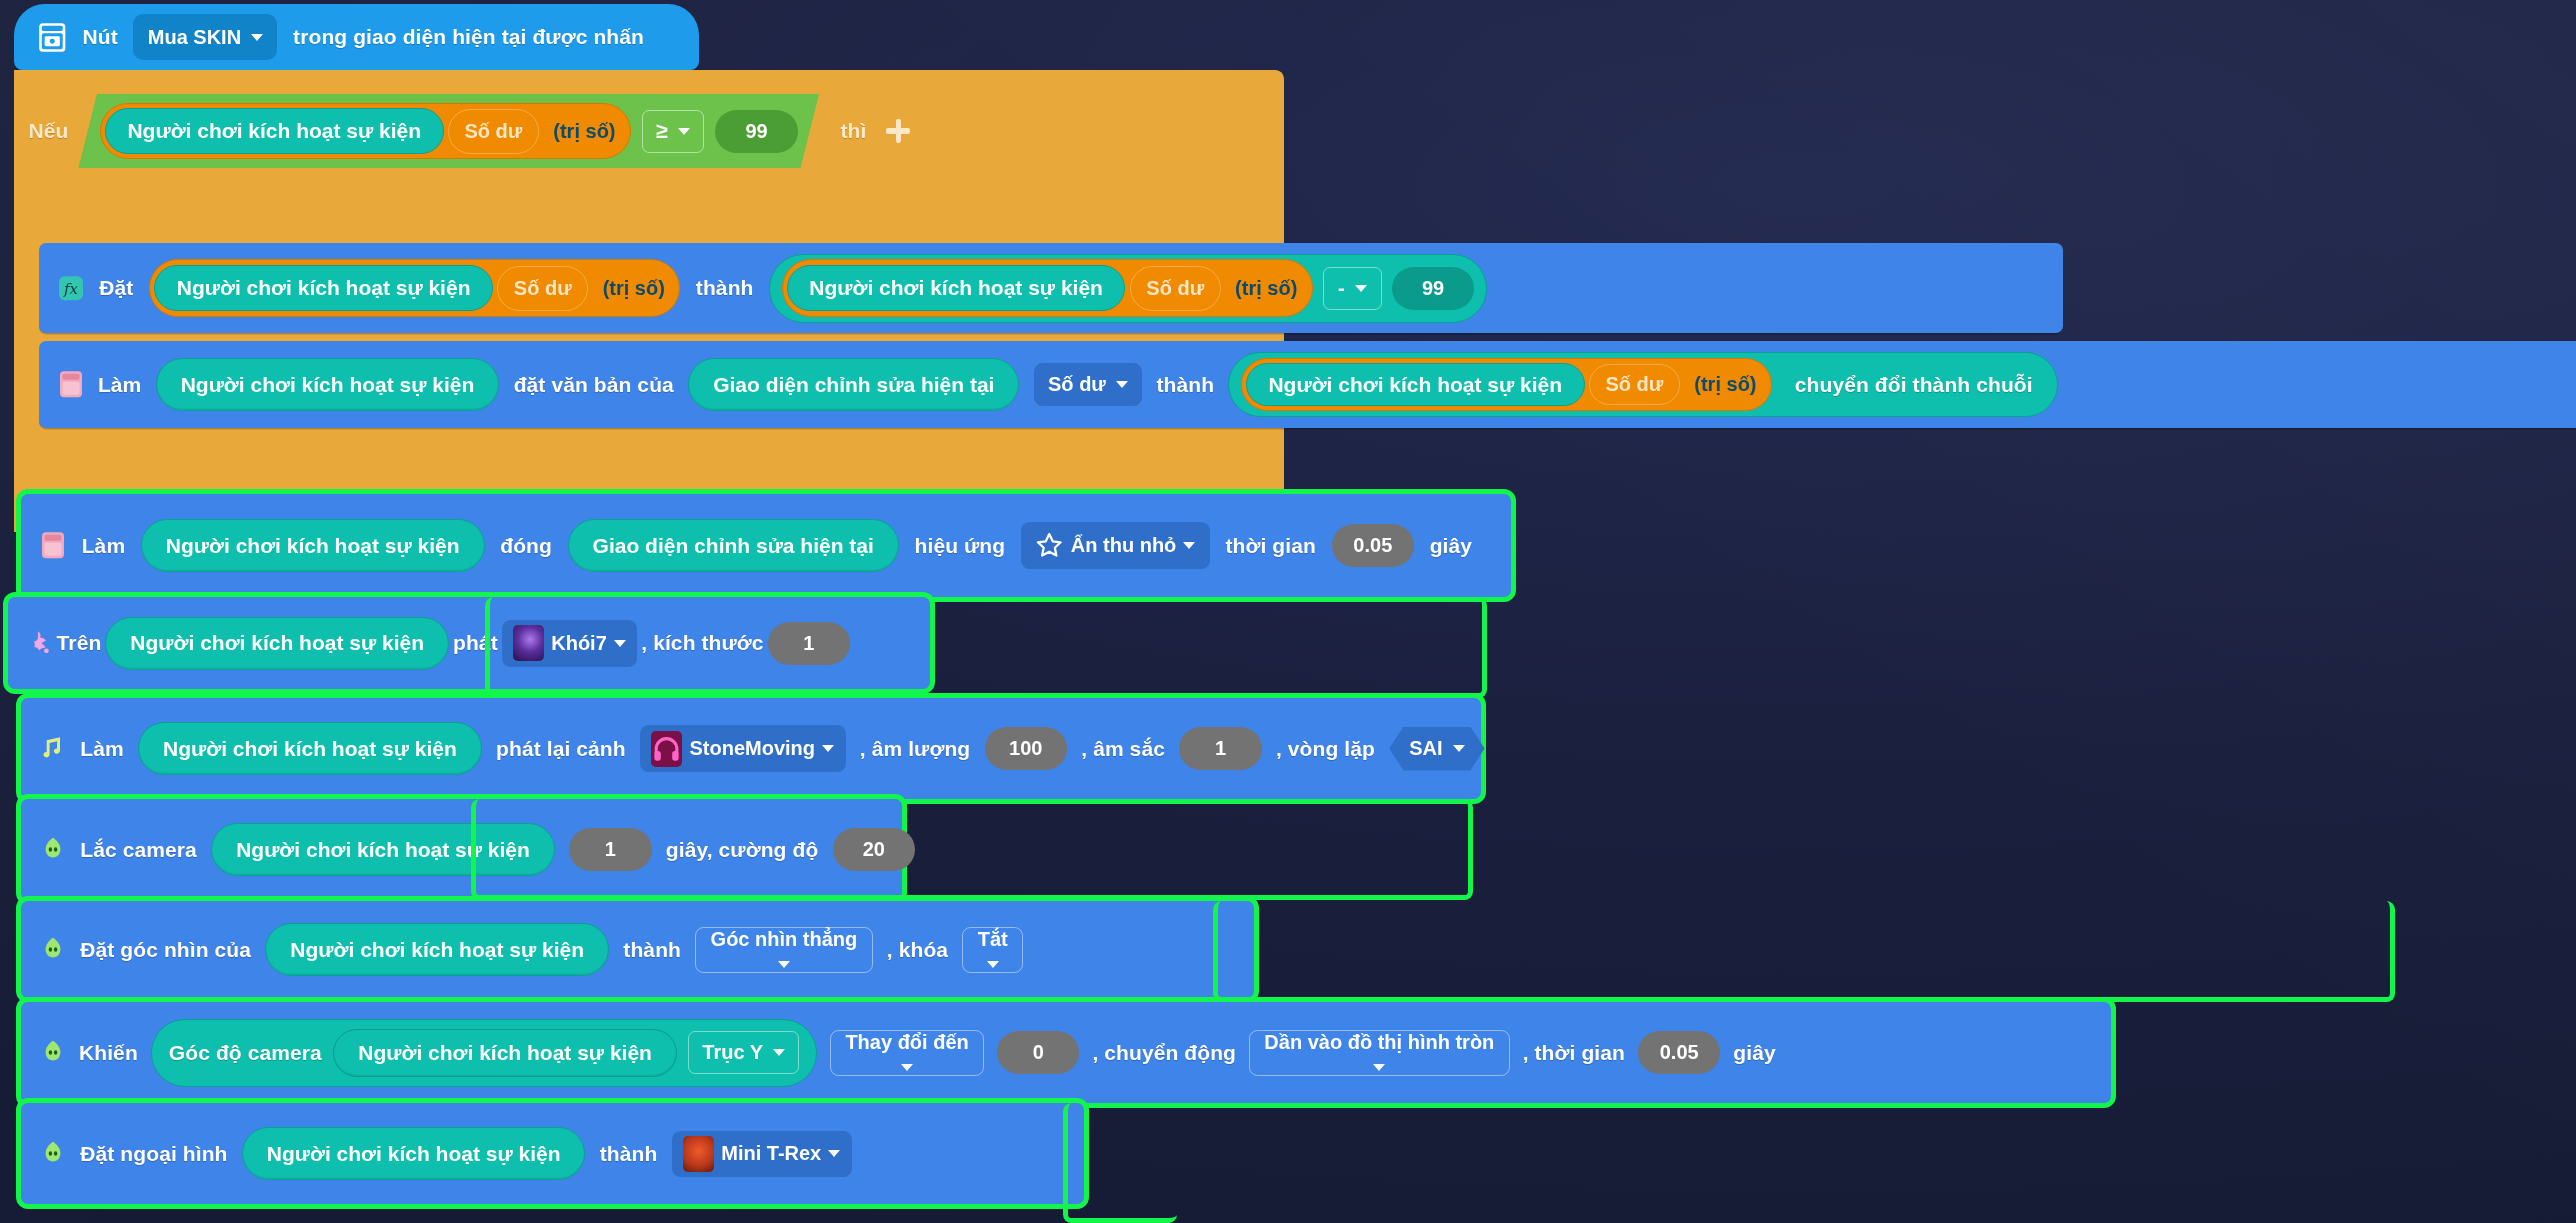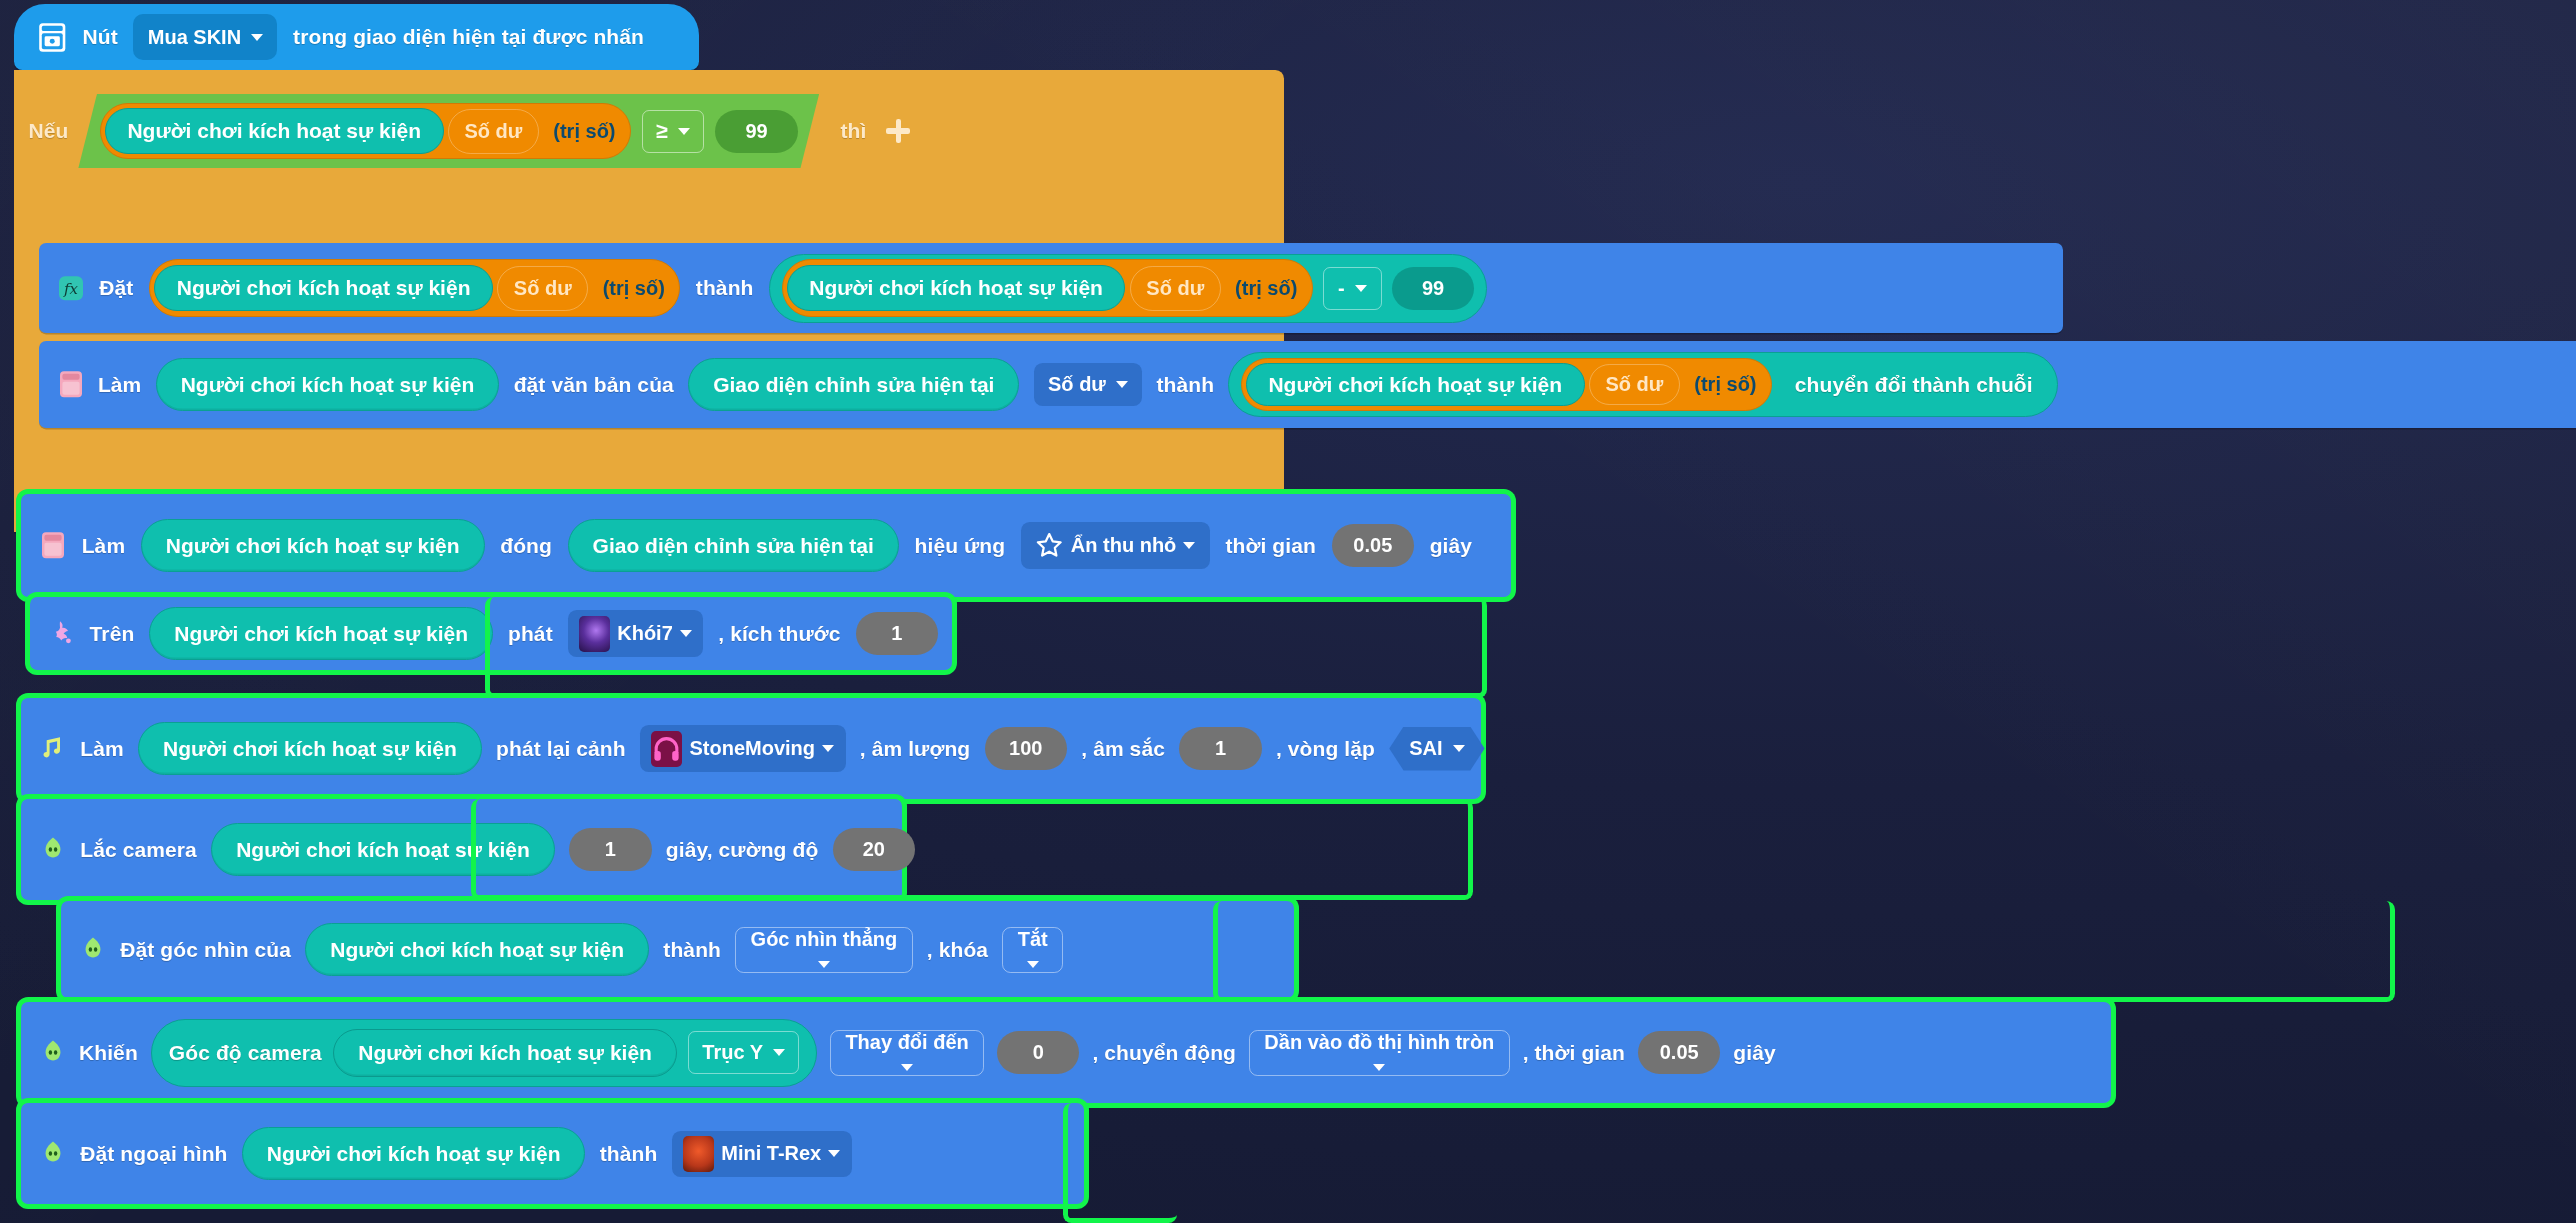--- a/index.html
+++ b/index.html
@@ -226,21 +226,21 @@
       <path d="M12 2.6l2.9 6.1 6.7.8-4.9 4.6 1.3 6.6L12 17.4 6 20.7l1.3-6.6L2.4 9.5l6.7-.8z" fill="none" stroke="#ffffff" stroke-width="1.9" stroke-linejoin="round"></path>
     </svg>
     <span>Ẩn thu nhỏ</span>
     <i class="caret sm"></i>
   </span>
   <span class="lbl">thời gian</span>
   <span class="num">0.05</span>
   <span class="lbl">giây</span>
 </div>
 
-<div class="blk stmt focus" style="left:30px;top:597px;height:73px;width:922px;gap:15px;">
+<div class="blk stmt focus" style="left:8px;top:597px;height:92px;width:922px;gap:4px;">
   <svg class="ico sm" viewBox="0 0 26 28">
     <path d="M11 2c2.4 1.6 3.2 4.4 2.2 6.6 2.6-.4 5 1 5.8 3.2-2 .2-3.6 1.2-4.4 2.8 2.2.6 3.6 2.4 3.6 4.4-2.6-.6-4.8.4-6 2.2-1-2.2-2.8-3.4-5-3.4 1-1.8.9-3.8-.4-5.4 2.2-.4 3.8-1.8 4.2-4C11 7.4 10.6 4.6 11 2z" fill="#f0a7e4"></path>
     <circle cx="19.4" cy="21.6" r="2.4" fill="#f0a7e4"></circle>
   </svg>
   <span class="lbl">Trên</span>
   <span class="oval-teal lg">Người chơi kích hoạt sự kiện</span>
   <span class="lbl">phát</span>
   <span class="dd dd-solid" style="height:47px;gap:7.1px;padding:0 11.4px;">
     <span class="thumb" style="background:radial-gradient(circle at 55% 40%,#b078f0 0%,#5a2f9c 45%,#241046 100%);"></span>
     <span>Khói7</span>
@@ -287,21 +287,21 @@
     <ellipse cx="15.6" cy="14.2" rx="1.7" ry="2.3" fill="#1f5e1c"></ellipse>
   </svg>
   <span class="lbl">Lắc camera</span>
   <span class="oval-teal lg">Người chơi kích hoạt sự kiện</span>
   <span class="num">1</span>
   <span class="lbl">giây, cường độ</span>
   <span class="num">20</span>
 </div>
 <div class="hl" style="left:471px;top:799px;width:1002px;height:101px;border-top:none;"></div>
 
-<div class="blk stmt focus" style="left:21.4px;top:901px;height:97px;width:1233px;gap:14.3px;margin-left:40px;">
+<div class="blk stmt focus" style="left:21.4px;top:901px;height:97px;width:1233px;gap:14.3px;">
   <svg class="ico sm" viewBox="0 0 26 28">
     <path d="M13 2.2c3.9 2.9 7.4 6.9 7.4 11.9 0 4.9-3.3 8.2-7.4 8.2S5.6 19 5.6 14.1C5.6 9.1 9.1 5.1 13 2.2z" fill="#9fe870"></path>
     <ellipse cx="10.4" cy="14.2" rx="1.7" ry="2.3" fill="#1f5e1c"></ellipse>
     <ellipse cx="15.6" cy="14.2" rx="1.7" ry="2.3" fill="#1f5e1c"></ellipse>
   </svg>
   <span class="lbl">Đặt góc nhìn của</span>
   <span class="oval-teal lg">Người chơi kích hoạt sự kiện</span>
   <span class="lbl">thành</span>
   <span class="dd dd-outline">
     <span>Góc nhìn thẳng</span>

